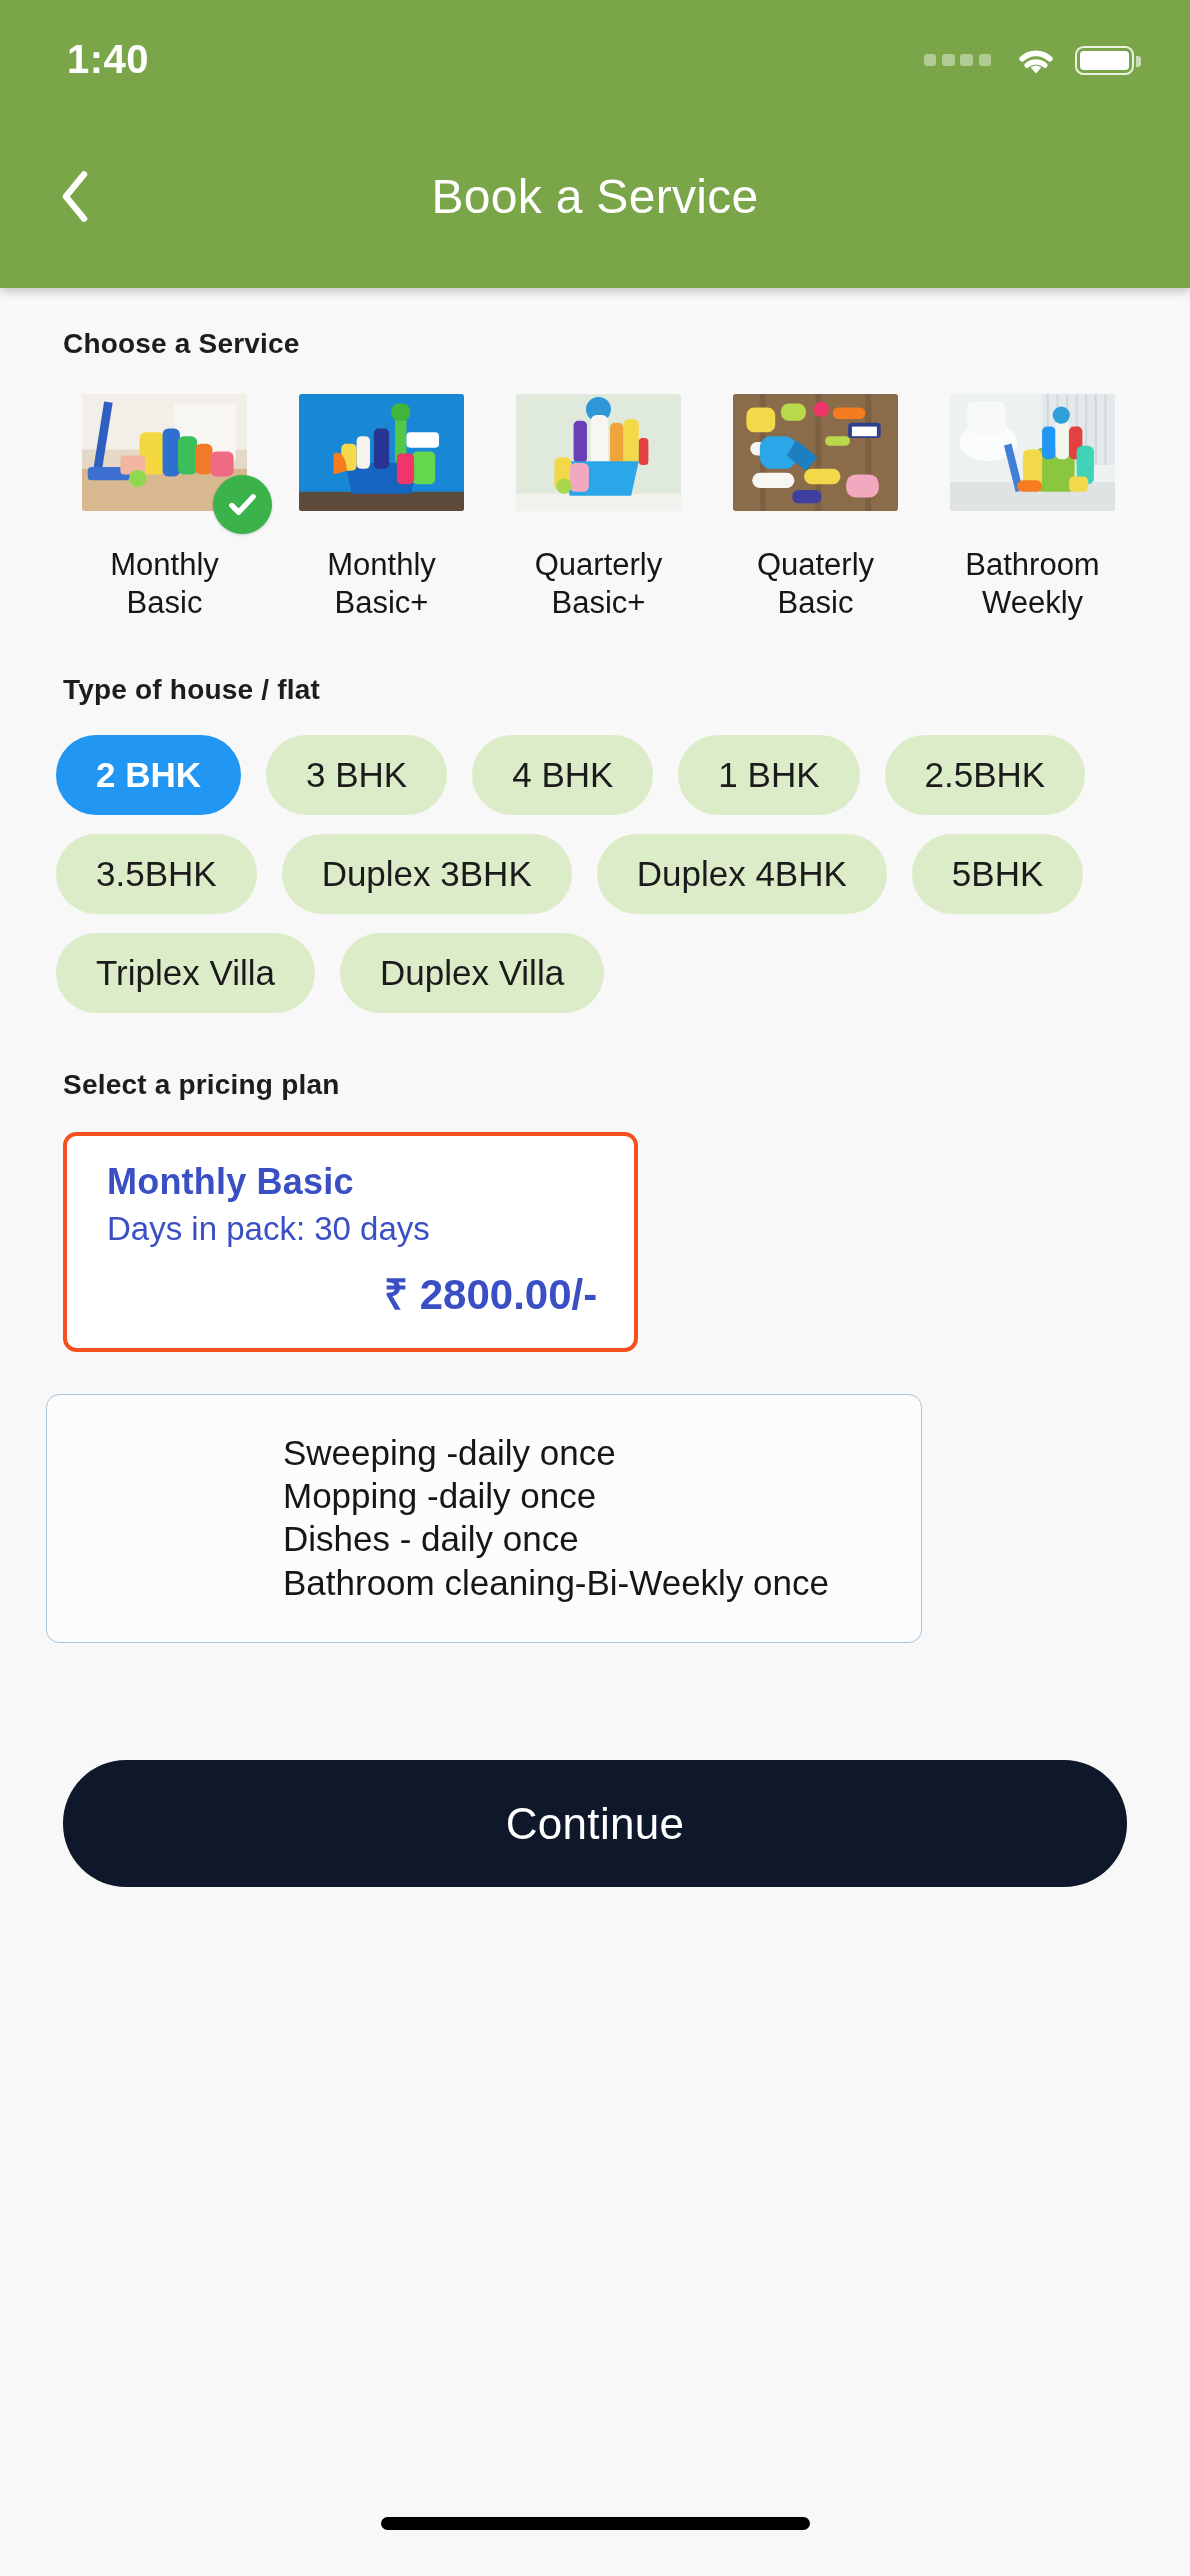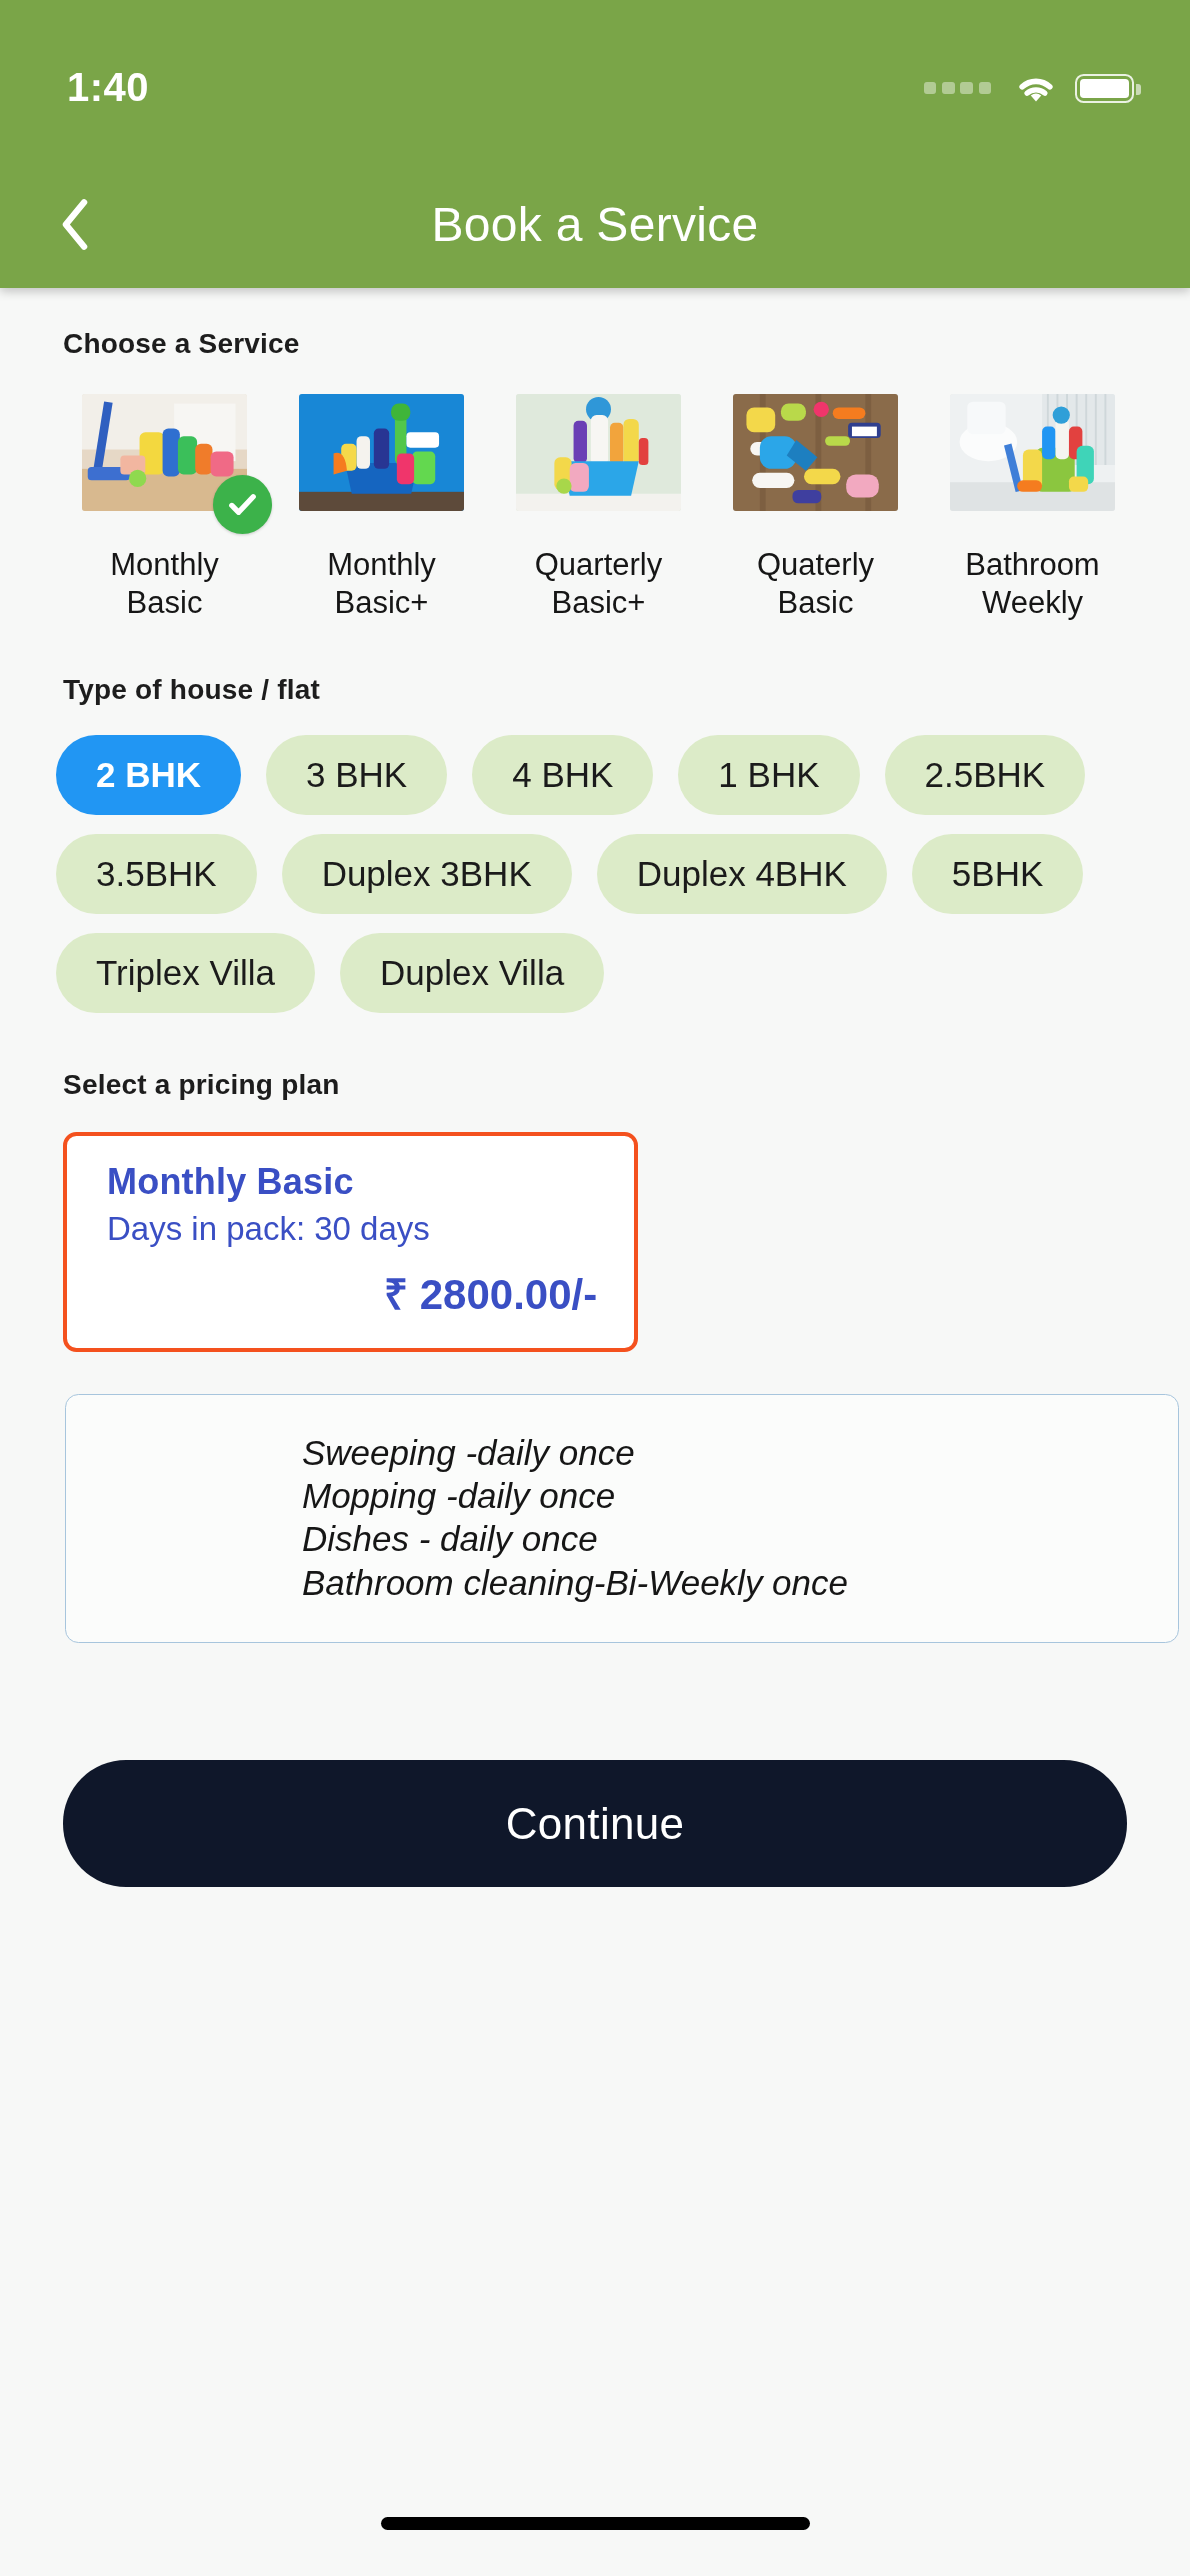--- a/index.html
+++ b/index.html
@@ -32,21 +32,20 @@
     box-shadow: 0 3.8px 9.6px rgba(0,0,0,0.22);
     z-index: 5;
   }
   .statusbar {
     height: 105px;
     display: flex;
     align-items: center;
     justify-content: space-between;
     padding: 0 56px 0 67px;
     box-sizing: border-box;
-    margin-top: 28px;
   }
   .status-time {
     color: #ffffff;
     font-size: 40px;
     font-weight: 600;
     letter-spacing: 0.5px;
     line-height: 1;
     padding-top: 13.4px;
   }
   .status-right {
@@ -253,29 +252,28 @@
     font-size: 42px;
     font-weight: bold;
     color: #3a4fc4;
     text-align: right;
     margin-top: 15.3px;
     padding-right: 5.8px;
   }
 
   
   .details-box {
-    margin: 42px 0 0 65px;
-    width: 1114px;
+    margin: 42px 0 0 46px;
+    width: 876px;
     box-sizing: border-box;
     border: 1.9px solid #a7c5dd;
     border-radius: 13.4px;
     background: #fbfcfb;
     padding: 36px 0 38px 0;
     min-height: 236px;
-    font-style: italic;
   }
   .details-list {
     padding-left: 236px;
   }
   .details-line {
     font-size: 35px;
     color: #161616;
     line-height: 1.24;
     white-space: nowrap;
   }

